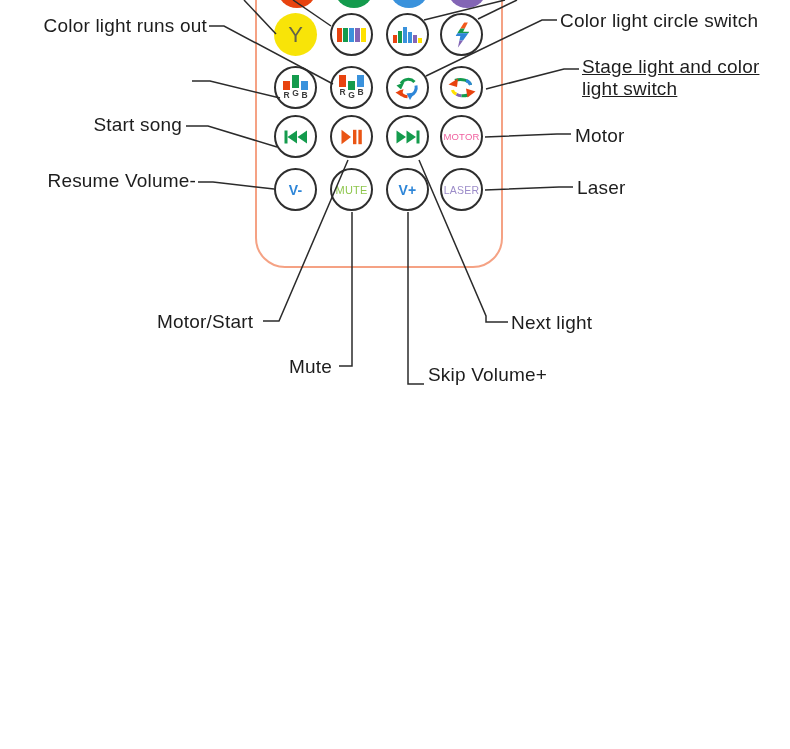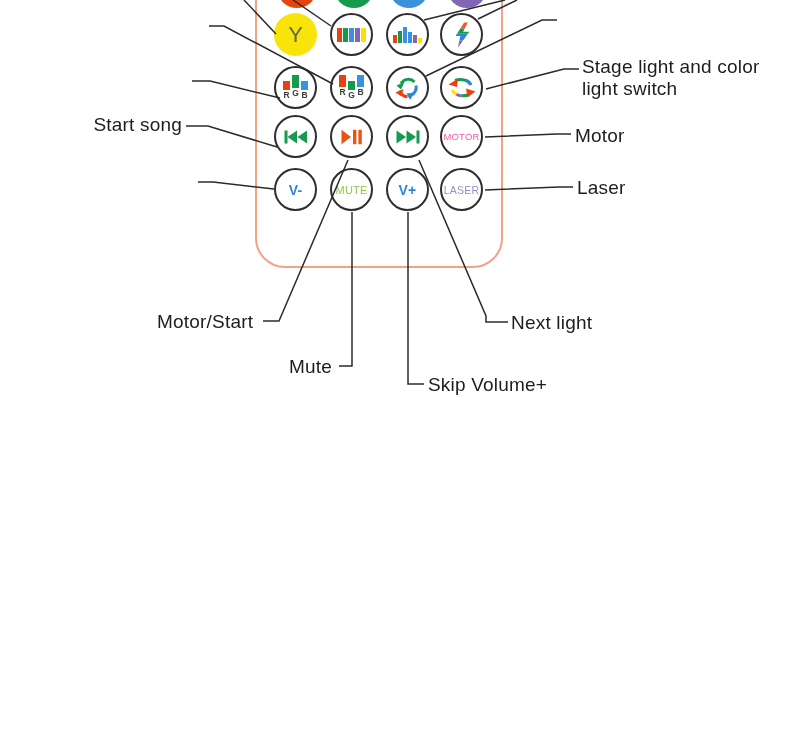--- a/index.html
+++ b/index.html
@@ -20,21 +20,21 @@
   .rgbcol{display:flex;flex-direction:column;align-items:center;}
   .rgbcol b{font-size:8.5px;color:#3c3c3c;line-height:1;margin-top:1px;font-weight:700;}
   .rgbbar{width:7px;display:block;}
   .dn{transform:translateY(6px);}
   .txtbtn{font-weight:700;letter-spacing:0.2px;}
   .motor{color:#f0609f;font-size:9.5px;font-weight:400;}
   .laser{color:#9c8cc9;font-size:10.5px;font-weight:400;}
   .mute{color:#8fc74e;font-size:11px;font-weight:400;}
   .vol{color:#2e86d8;font-size:14px;}
   .lbl{position:absolute;font-size:19px;color:#1d1d1d;white-space:nowrap;letter-spacing:0.2px;}
-  .lbl.wrap{white-space:normal;width:196px;line-height:22px;}
+  .lbl.wrap{white-space:normal;width:196px;line-height:22px;text-decoration:underline;}
   svg.lines{position:absolute;left:0;top:0;pointer-events:none;}
   svg.lines polyline{fill:none;stroke:#2b2b2b;stroke-width:1.5;}
 </style>
 </head>
 <body>
 
 <div class="page">
 
   <div class="remote-body"></div>
 
@@ -164,30 +164,33 @@
   <div class="btn c2 r4">
     <span class="txtbtn mute">MUTE</span>
   </div>
   <div class="btn c3 r4">
     <span class="txtbtn vol">V+</span>
   </div>
   <div class="btn c4 r4">
     <span class="txtbtn laser">LASER</span>
   </div>
 
+  <div class="lbl" style="right:583px;top:15px">Color light runs out</div>
   <div class="lbl" style="right:608px;top:114px">Start song</div>
-
+  <div class="lbl" style="right:594px;top:170px">Resume Volume-</div>
+
+  <div class="lbl" style="left:560px;top:10px">Color light circle switch</div>
   <div class="lbl wrap" style="left:582px;top:56px">Stage light and color light switch</div>
   <div class="lbl" style="left:575px;top:125px">Motor</div>
   <div class="lbl" style="left:577px;top:177px">Laser</div>
 
   <div class="lbl" style="left:157px;top:311px">Motor/Start</div>
   <div class="lbl" style="left:511px;top:312px">Next light</div>
   <div class="lbl" style="left:289px;top:356px">Mute</div>
-  <div class="lbl" style="left:428px;top:374px">Skip Volume+</div>
+  <div class="lbl" style="left:428px;top:364px">Skip Volume+</div>
 
   <svg class="lines" width="790" height="749" viewBox="0 0 790 749">
     <polyline points="209,26 224,26 333,84"></polyline>
     <polyline points="192,81 210,81 280,98"></polyline>
     <polyline points="186,126 208,126 277,147"></polyline>
     <polyline points="198,182 213,182 274,189"></polyline>
     <polyline points="426,76 542,20 557,20"></polyline>
     <polyline points="486,89 564,69 579,69"></polyline>
     <polyline points="485,137 557,134 571,134"></polyline>
     <polyline points="485,190 559,187 573,187"></polyline>

